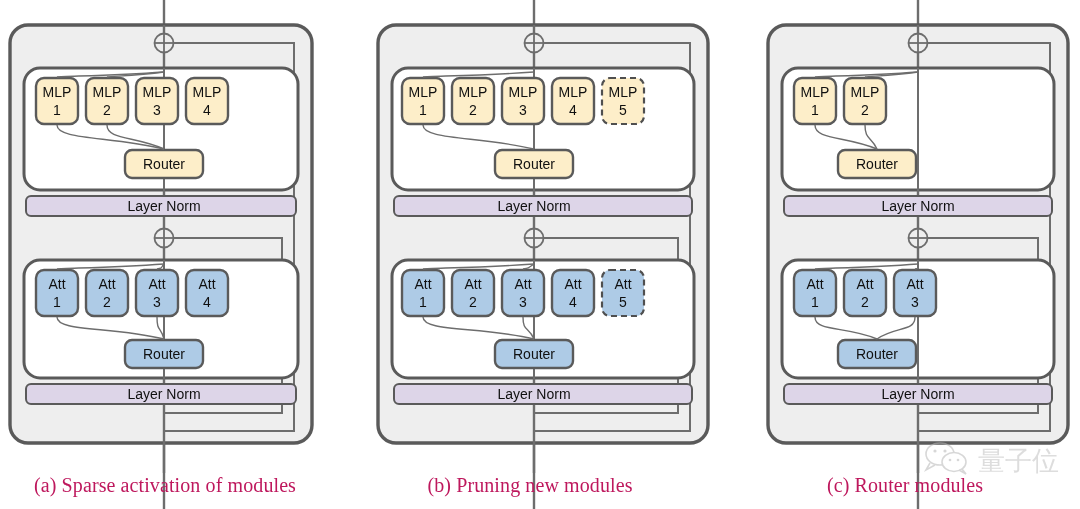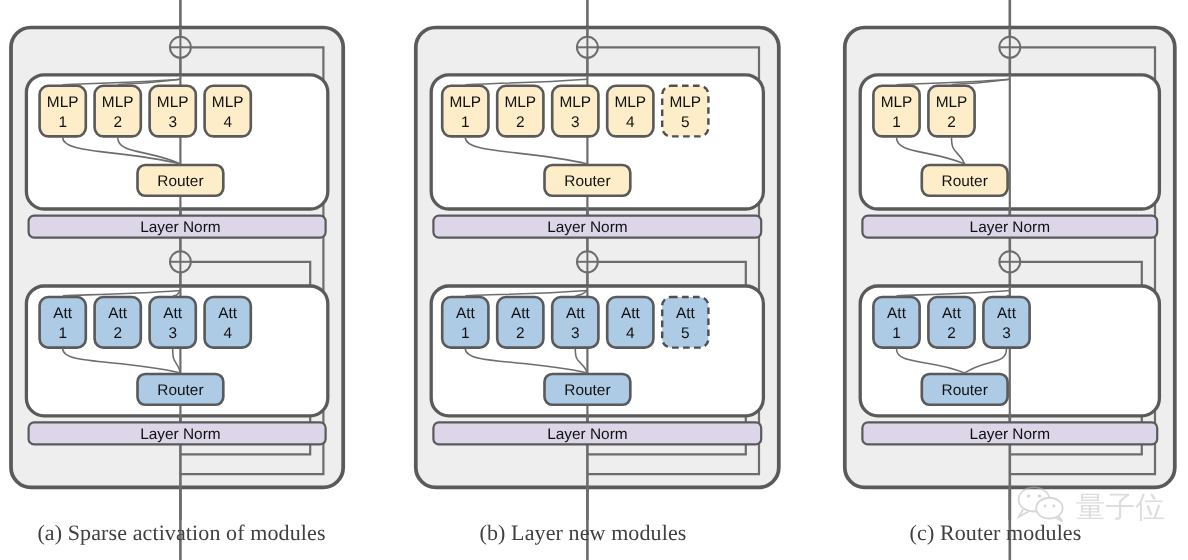--- a/index.html
+++ b/index.html
@@ -8,21 +8,21 @@
     background:#ffffff;
     font-family:"Liberation Sans", sans-serif;
     overflow:hidden;
     position:relative;
   }
   #figure{position:absolute;left:0;top:0;width:1080px;height:509px;}
   .caption{
     position:absolute;
     font-family:"Liberation Serif", serif;
     font-size:20px;
-    color:#404040;
+    color:#be185d;
     text-align:center;
     white-space:nowrap;
     letter-spacing:0.1px;
   }
   #cap-a{left:0px;top:474px;width:330px;}
   #cap-b{left:370px;top:474px;width:320px;}
   #cap-c{left:740px;top:474px;width:330px;}
   .wm{position:absolute;left:918px;top:440px;width:160px;height:42px;opacity:.55;}
 </style>
 </head>
@@ -278,21 +278,21 @@
         <g>
           <circle cx="918" cy="238" r="9.5" fill="#eeeeee" stroke="#6d6d6d" stroke-width="1.8"></circle>
           <line x1="908.5" y1="238" x2="927.5" y2="238" stroke="#6d6d6d" stroke-width="1.8"></line>
           <line x1="918" y1="228.5" x2="918" y2="247.5" stroke="#6d6d6d" stroke-width="1.8"></line>
         </g>
       </g>
     </g>
 </svg>
 
 <div class="caption" id="cap-a">(a) Sparse activation of modules</div>
-<div class="caption" id="cap-b">(b) Layer new modules</div>
+<div class="caption" id="cap-b">(b) Pruning new modules</div>
 <div class="caption" id="cap-c">(c) Router modules</div>
 
 <svg class="wm" viewBox="0 0 160 42">
   <g fill="none" stroke="#b8b8b8" stroke-width="1.6">
     <ellipse cx="22" cy="14" rx="14" ry="11"></ellipse>
     <path d="M12 23 L8 30 L17 25"></path>
     <ellipse cx="36" cy="22" rx="12" ry="9.5" fill="#fff"></ellipse>
     <path d="M44 29 L48 34 L41 30"></path>
     <circle cx="17" cy="11" r="1.6" fill="#b8b8b8" stroke="none"></circle>
     <circle cx="27" cy="11" r="1.6" fill="#b8b8b8" stroke="none"></circle>

